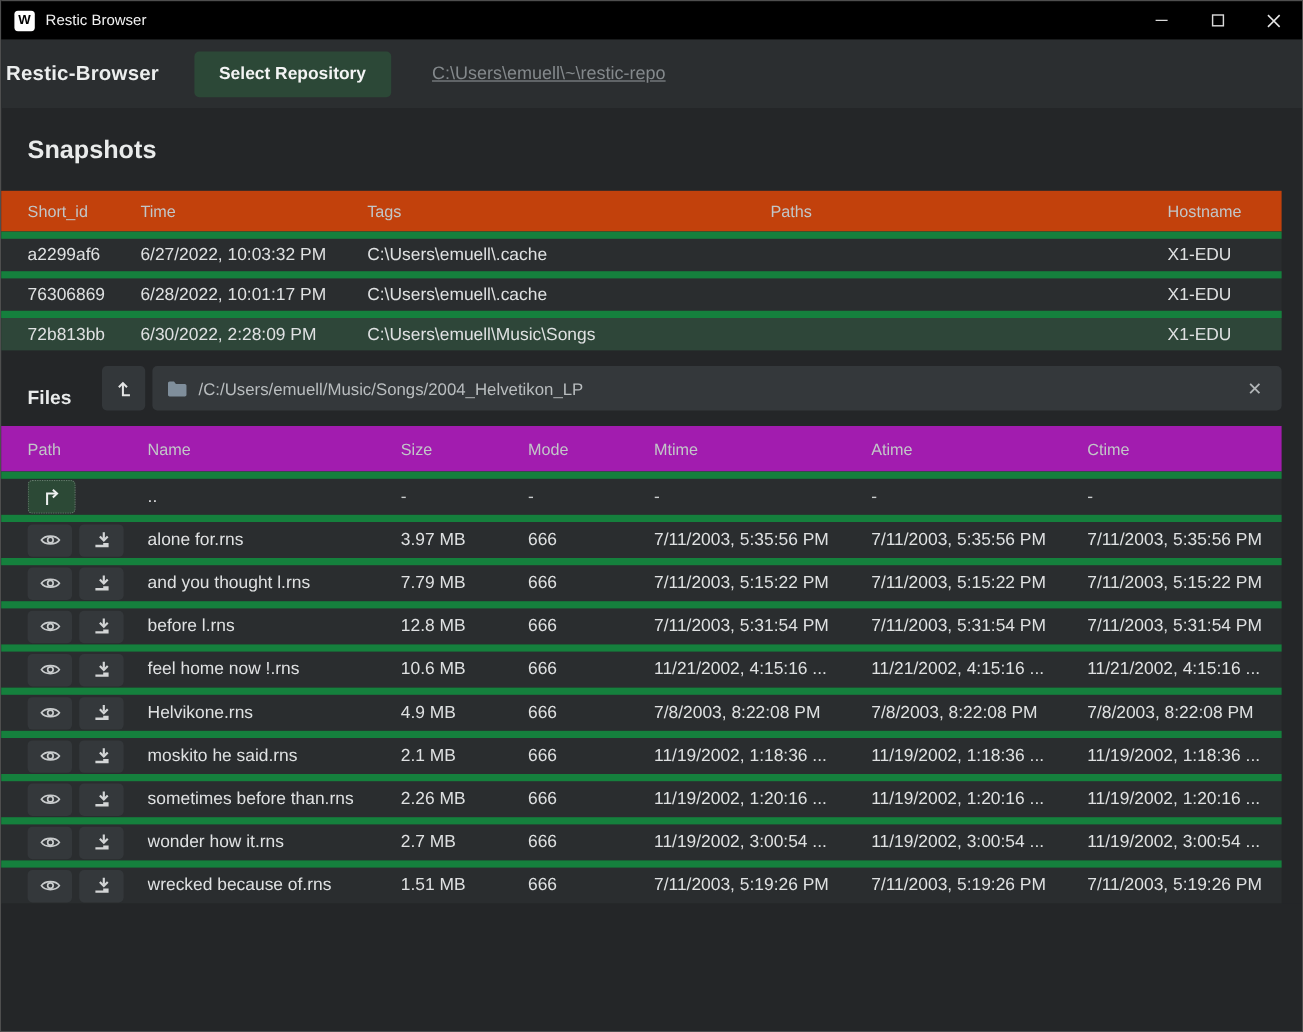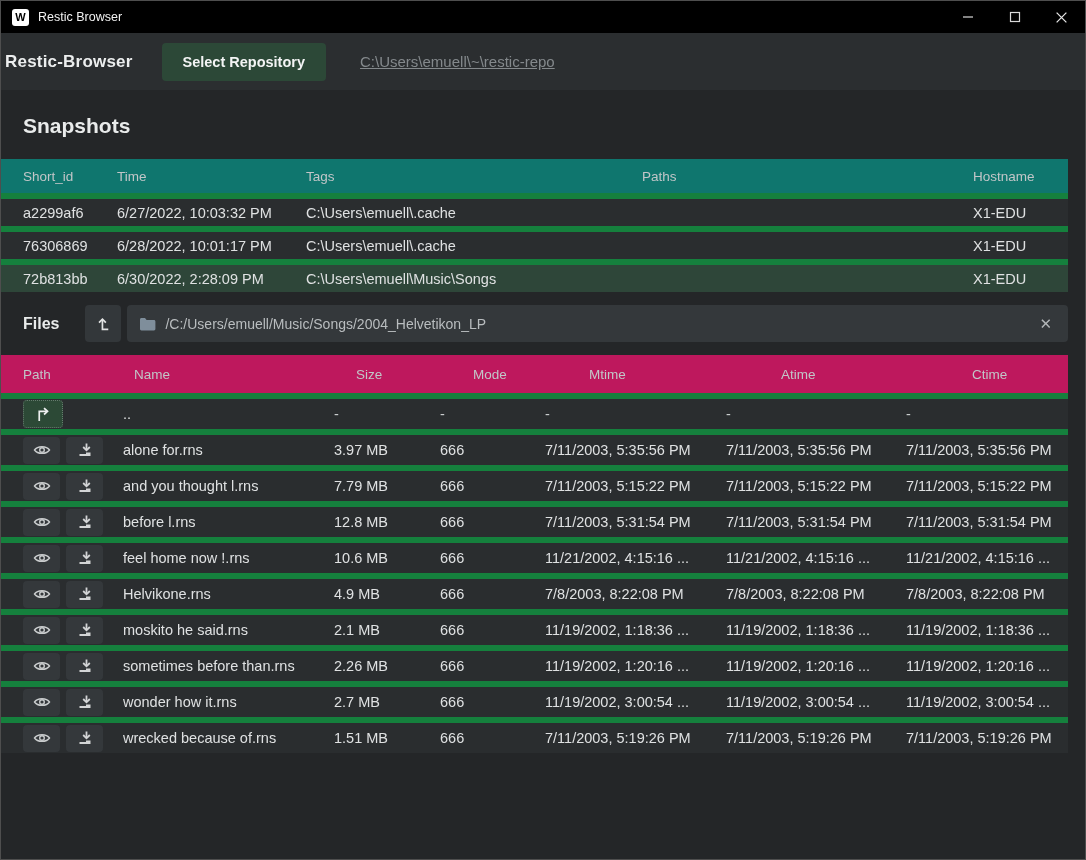--- a/index.html
+++ b/index.html
@@ -25,36 +25,36 @@
   .select-repo-btn { margin-left:15px; height:38px; padding:0 21px; background:#2c4837; border:none; border-radius:4px; color:#f3f4f4; font-family:inherit; font-size:14.5px; font-weight:bold; cursor:pointer; }
   .repo-path { margin-left:20px; font-size:15px; color:#84898c;text-decoration:underline; }
 
   
   .snapshots-heading { padding:24px 0 21px 22px; font-size:21px; font-weight:bold; color:#e9ebeb; }
 
   
   .grid-row { display:grid; align-items:center; padding-left:22px; margin-right:17px; }
   .snap-grid { grid-template-columns:94px 189px 336px 331px 1fr; }
   .file-grid { grid-template-columns:100px 211px 106px 105px 181px 180px 1fr; }
-  .thead { height:34px; background:#0f766e; color:#c2c6c8; font-size:13.5px; }
+  .thead { height:34px; background:#c2410c; color:#c2c6c8; font-size:13.5px; }
   .trow { background:#2a2d2f; border-top:6px solid #15803d; font-size:14.5px; color:#dfe1e2; }
   .snap-row { height:33px; cursor:pointer; }
   .snap-row.selected { background:#2e4639; }
   .cell { overflow:hidden; white-space:nowrap; text-overflow:ellipsis; padding-right:10px; }
 
   
-  .files-bar { margin:13px 17px 0 22px; height:37px; display:flex; align-items:center; }
+  .files-bar { margin:13px 17px 0 22px; height:37px; display:flex; align-items:flex-end; }
   .files-heading { font-size:16px; font-weight:bold; color:#e9ebeb; }
   .up-btn { margin-left:26px; width:36px; height:37px; background:#33373a; border:none; border-radius:4px; display:flex; align-items:center; justify-content:center; cursor:pointer; flex:0 0 auto; }
   .path-bar { margin-left:6px; flex:1; height:37px; background:#34383b; border-radius:4px; display:flex; align-items:center; padding:0 12px; }
   .path-bar .folder { flex:0 0 auto; display:flex; }
   .path-text { margin-left:9px; flex:1; font-size:14px; color:#b9bdbf; white-space:nowrap; overflow:hidden; }
   .clear-btn { flex:0 0 auto; background:none; border:none; color:#b2b6b8; font-size:15px; cursor:pointer; padding:2px 4px; font-family:inherit; }
 
-  .file-thead { margin-top:13px; height:38px; background:#be185d;gap:11px; }
+  .file-thead { margin-top:13px; height:38px; background:#a21caf; }
   .file-row { height:36px; }
   .parent-row { height:36px; }
   .actions { display:flex; gap:6px; }
   .icon-btn { width:37px; height:27px; background:#34383b; border:none; border-radius:4px; display:flex; align-items:center; justify-content:center; cursor:pointer; }
   .parent-btn { width:40px; height:28px; background:#2c4936; border:1px dotted rgba(255,255,255,.28); border-radius:4px; display:flex; align-items:center; justify-content:center; cursor:pointer; }
   .muted-dash { color:#c9cccd; }
   .filler { flex:1; background:#242628; }
 </style>
 </head>
 <body>

